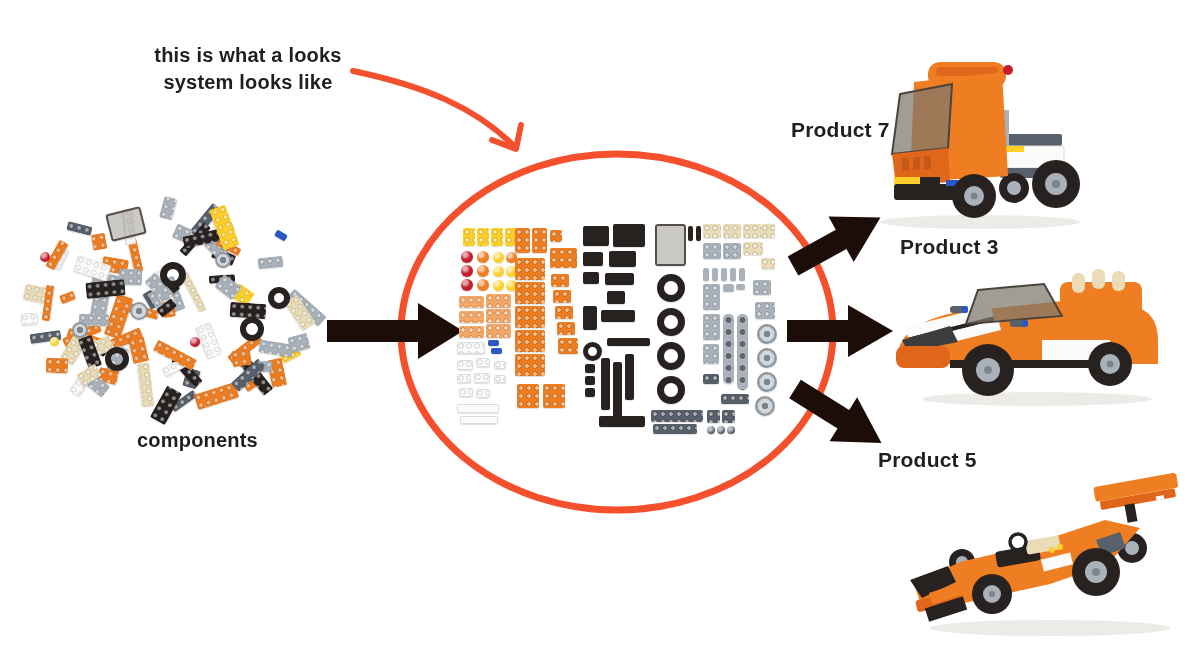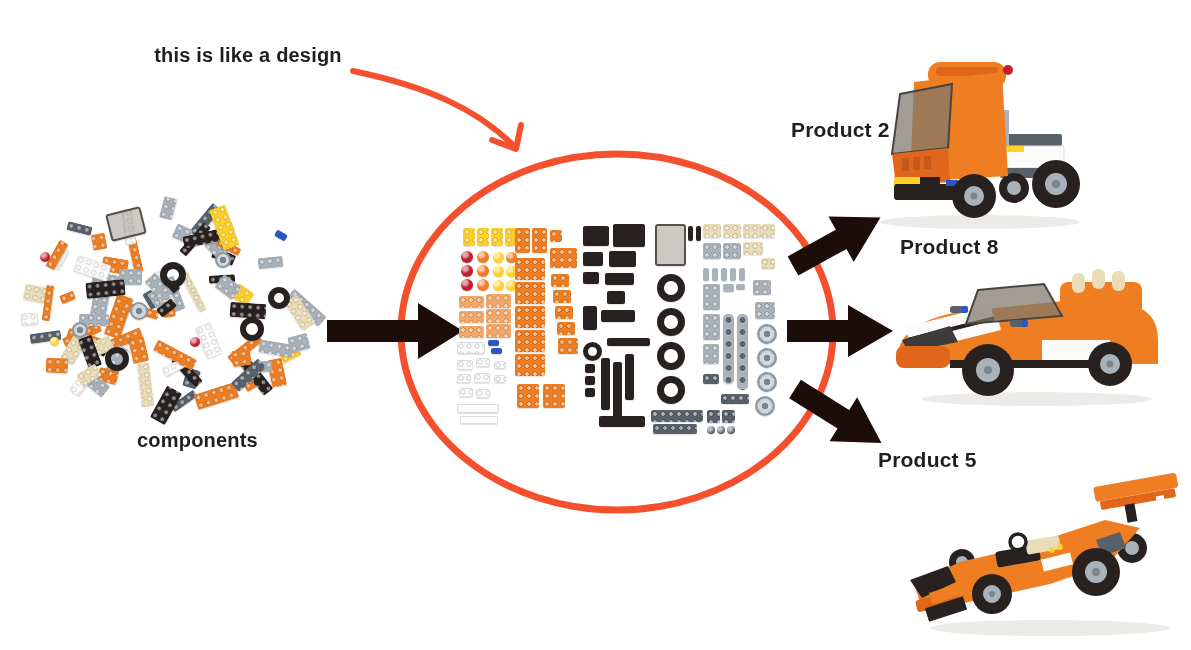--- a/index.html
+++ b/index.html
@@ -44,21 +44,22 @@
   .f-red{fill:var(--lp-red)}
   .f-blue{fill:var(--lp-blue)}
   .f-smoke{fill:var(--lp-trans_smoke);fill-opacity:.72}
 </style>
 </head>
 <body>
 
 <div class="canvas">
 
   <div class="annotation">
-    <div>this is like a design</div>
+    <div>this is what a looks</div>
+    <div>system looks like</div>
   </div>
 
   <svg class="overlay" width="1191" height="650" viewBox="0 0 1191 650">
 
     <ellipse cx="617" cy="332" rx="216" ry="178" fill="none" class="accent-stroke" stroke-width="7"></ellipse>
 
     <g fill="none" class="accent-stroke" stroke-width="6" stroke-linecap="round" stroke-linejoin="round">
       <path d="M353,71 C425,86 476,108 514,146"></path>
       <path d="M521,125 L516,149 L492,140"></path>
     </g>
@@ -281,22 +282,22 @@
       <div class="piece" style="left: 268px; top: 90px; width: 11px; height: 70px; box-sizing: border-box; background: radial-gradient(circle at 50% 6px, rgba(35, 40, 48, 0.55) 2.6px, rgba(255, 255, 255, 0.25) 3.4px, rgba(0, 0, 0, 0) 4px) 0% 0% / 100% 12px rgb(169, 178, 186); border-radius: 5px; box-shadow: rgba(0, 0, 0, 0.12) 0px 1px 1px;"></div>
       <div class="piece" style="left: 282px; top: 90px; width: 11px; height: 76px; box-sizing: border-box; background: radial-gradient(circle at 50% 6px, rgba(35, 40, 48, 0.55) 2.6px, rgba(255, 255, 255, 0.25) 3.4px, rgba(0, 0, 0, 0) 4px) 0% 0% / 100% 12px rgb(169, 178, 186); border-radius: 5px; box-shadow: rgba(0, 0, 0, 0.12) 0px 1px 1px;"></div>
       <div class="piece" style="left: 302px; top: 100px; width: 20px; height: 20px; box-sizing: border-box; border-radius: 50%; background: radial-gradient(circle, rgb(124, 132, 139) 0px, rgb(124, 132, 139) 3px, rgb(210, 215, 219) 3px, rgb(210, 215, 219) 7px, rgb(169, 178, 186) 7px); border: 2px solid rgb(143, 151, 158); box-shadow: rgba(0, 0, 0, 0.12) 0px 1px 1px;"></div>
       <div class="piece" style="left: 302px; top: 124px; width: 20px; height: 20px; box-sizing: border-box; border-radius: 50%; background: radial-gradient(circle, rgb(124, 132, 139) 0px, rgb(124, 132, 139) 3px, rgb(210, 215, 219) 3px, rgb(210, 215, 219) 7px, rgb(169, 178, 186) 7px); border: 2px solid rgb(143, 151, 158); box-shadow: rgba(0, 0, 0, 0.12) 0px 1px 1px;"></div>
       <div class="piece" style="left: 302px; top: 148px; width: 20px; height: 20px; box-sizing: border-box; border-radius: 50%; background: radial-gradient(circle, rgb(124, 132, 139) 0px, rgb(124, 132, 139) 3px, rgb(210, 215, 219) 3px, rgb(210, 215, 219) 7px, rgb(169, 178, 186) 7px); border: 2px solid rgb(143, 151, 158); box-shadow: rgba(0, 0, 0, 0.12) 0px 1px 1px;"></div>
       <div class="piece" style="left: 300px; top: 172px; width: 20px; height: 20px; box-sizing: border-box; border-radius: 50%; background: radial-gradient(circle, rgb(124, 132, 139) 0px, rgb(124, 132, 139) 3px, rgb(210, 215, 219) 3px, rgb(210, 215, 219) 7px, rgb(169, 178, 186) 7px); border: 2px solid rgb(143, 151, 158); box-shadow: rgba(0, 0, 0, 0.12) 0px 1px 1px;"></div>
       <div class="piece" style="left: 248px; top: 150px; width: 16px; height: 10px; box-sizing: border-box; background: radial-gradient(circle at 4px 4px, rgba(255, 255, 255, 0.5) 1.5px, rgba(0, 0, 0, 0.22) 2.2px, rgba(0, 0, 0, 0) 3px) 0% 0% / 8px 8px rgb(87, 96, 107); box-shadow: rgba(0, 0, 0, 0.12) 0px 1px 1px;"></div>
       <div class="piece" style="left: 266px; top: 170px; width: 28px; height: 10px; box-sizing: border-box; background: radial-gradient(circle at 4px 4px, rgba(255, 255, 255, 0.5) 1.5px, rgba(0, 0, 0, 0.22) 2.2px, rgba(0, 0, 0, 0) 3px) 0% 0% / 8px 8px rgb(87, 96, 107); box-shadow: rgba(0, 0, 0, 0.12) 0px 1px 1px;"></div>
     </div>
 
-  <div class="label p1-label">Product 2</div>
-  <div class="label p2-label">Product 8</div>
+  <div class="label p1-label">Product 7</div>
+  <div class="label p2-label">Product 3</div>
   <div class="label p3-label">Product 5</div>
 
   <svg class="product-svg p1-svg" width="255" height="180" viewBox="0 0 255 180">
     <ellipse cx="130" cy="166" rx="100" ry="7" fill="#edebe8"></ellipse>
     <rect x="150" y="78" width="62" height="12" rx="2" class="f-dgray"></rect>
     <rect x="146" y="90" width="68" height="22" rx="2" class="f-white" stroke="#ddd"></rect>
     <rect x="148" y="90" width="26" height="6" class="f-yellow"></rect>
     <rect x="150" y="112" width="58" height="10" rx="2" class="f-dgray"></rect>
     <circle cx="206" cy="128" r="24" class="f-black"></circle>
     <circle cx="206" cy="128" r="11" class="f-gray"></circle>

